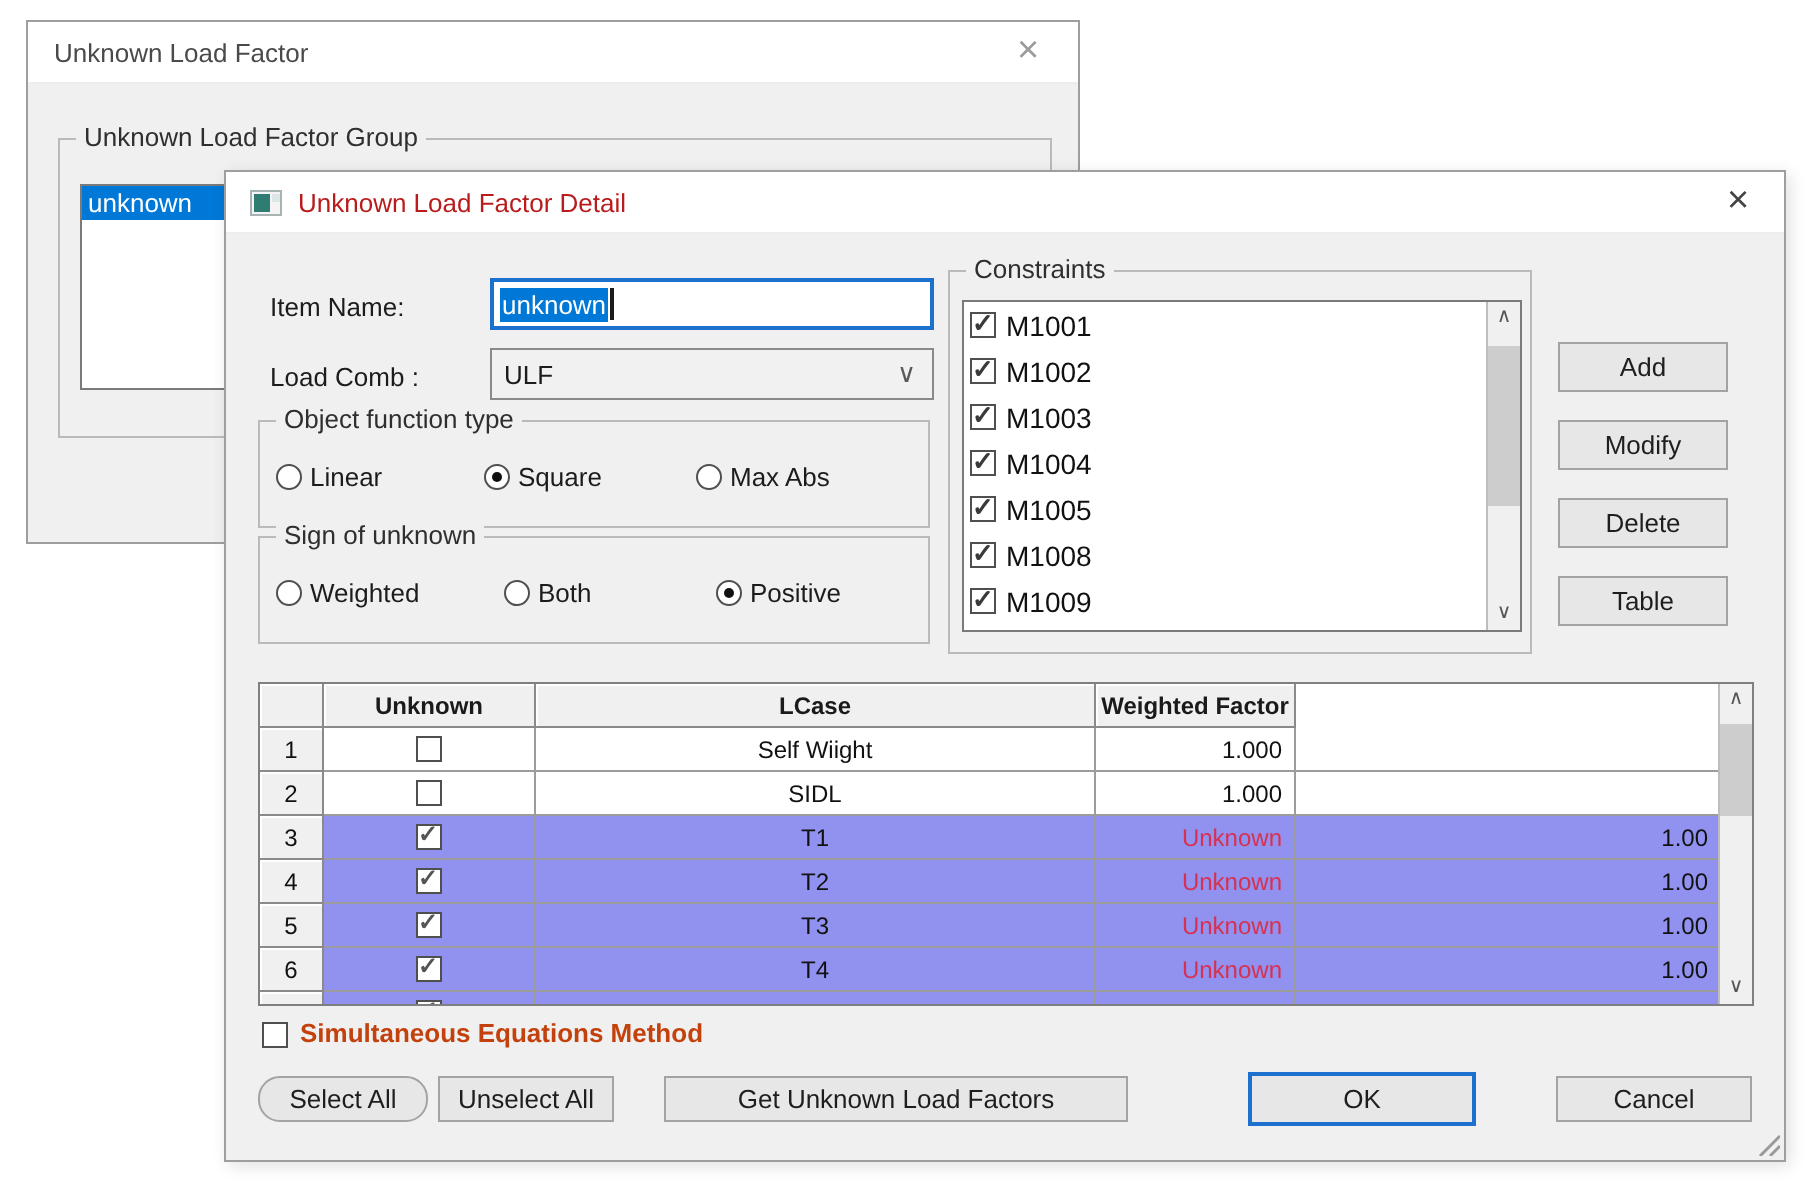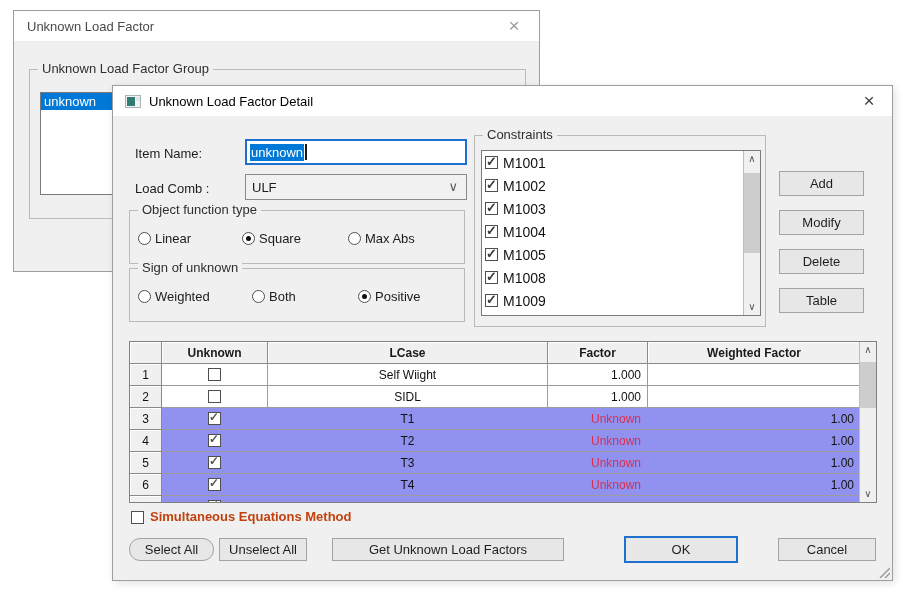--- a/index.html
+++ b/index.html
@@ -2,21 +2,21 @@
 <html><head>
 <meta charset="utf-8">
 <style>
   * { margin:0; padding:0; box-sizing:border-box; }
   html,body { width:903px; height:599px; background:#fff; font-family:"Liberation Sans", sans-serif; }
   .stage { position:relative; width:903px; height:599px; overflow:hidden; }
 
   
   .dlg { position:absolute; background:#F0F0F0; border:1px solid #9E9E9E; }
   .titlebar { position:absolute; left:0; top:0; right:0; height:31px; background:#FFFFFF; border-bottom:1px solid #EDEDED; }
-  .title-text { position:absolute; top:8px; font-size:13px; color:#000000; white-space:nowrap; }
+  .title-text { position:absolute; top:8px; font-size:13px; color:#b91c1c; white-space:nowrap; }
   .close-btn { position:absolute; top:3px; width:26px; height:24px; text-align:center; font-size:19px; line-height:24px; color:#444; cursor:default; }
   .groupbox { position:absolute; border:1px solid #BABABA; }
   .gb-label { position:absolute; top:-9px; left:8px; background:#F0F0F0; padding:0 4px; font-size:13px; color:#2F2F2F; white-space:nowrap; }
 
   .btn { position:absolute; background:#E7E7E7; border:1px solid #a3a3a3; font-size:13px; color:#1E1E1E; display:flex; align-items:center; justify-content:center; white-space:nowrap; }
   .btn.default { border:2px solid #1E70CF; }
 
   .radio { width:13px; height:13px; border:1px solid #4F4F4F; border-radius:50%; background:#fff; display:inline-block; position:relative; flex:none; }
   .radio.selected::after { content:""; position:absolute; left:3px; top:3px; width:5px; height:5px; border-radius:50%; background:#101010; }
   .cbx { width:13px; height:13px; border:1px solid #4F4F4F; background:#fff; display:inline-block; position:relative; flex:none; }
@@ -201,21 +201,20 @@
     <div class="btn" id="btn-add">Add</div>
     <div class="btn" id="btn-modify">Modify</div>
     <div class="btn" id="btn-delete">Delete</div>
     <div class="btn" id="btn-table">Table</div>
 
     <div id="grid">
       <div class="g-row">
         <div class="g-cell hdr num"></div>
         <div class="g-cell hdr">Unknown</div>
         <div class="g-cell hdr">LCase</div>
-        <div class="g-cell hdr">Factor</div>
         <div class="g-cell hdr">Weighted Factor</div>
       </div>
 
       <div class="g-row">
         <div class="g-cell num">1</div>
         <div class="g-cell">
             <span class="g-cbx"></span>
           </div>
         <div class="g-cell">Self Wiight</div>
         <div class="g-cell factor">1.000</div>

